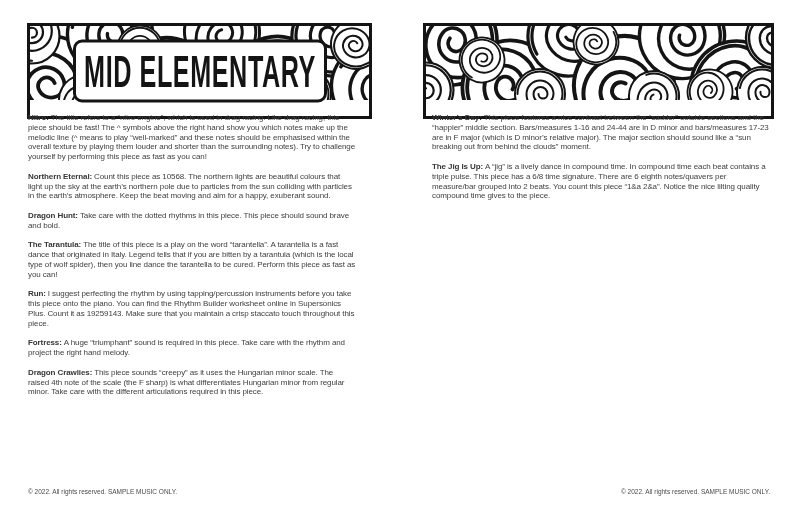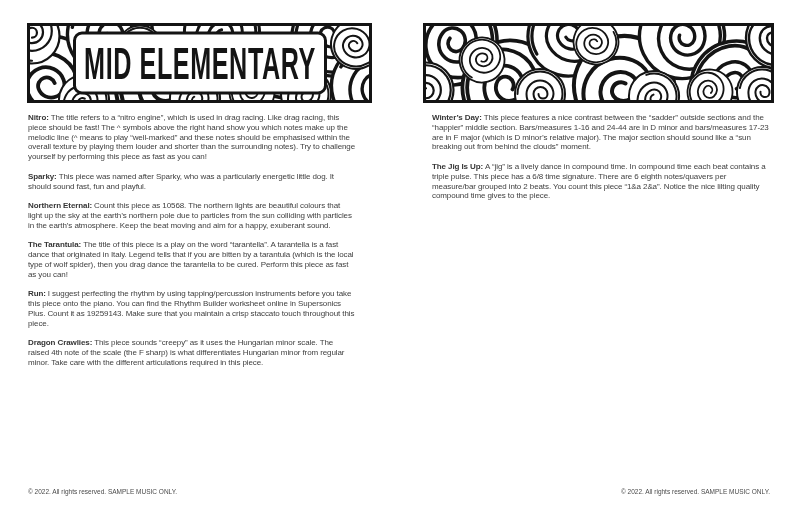--- a/index.html
+++ b/index.html
@@ -1,21 +1,21 @@
 <!DOCTYPE html>
 <html><head>
 <meta charset="utf-8">
 <style>
   html,body{margin:0;padding:0;}
   body{
     width:800px;height:518px;position:relative;background:#ffffff;
     font-family:"Liberation Sans", sans-serif;overflow:hidden;
   }
   .banner{
-    position:absolute;top:23px;height:80px;box-sizing:border-box;
+    position:absolute;top:23px;height:96px;box-sizing:border-box;
     border:3px solid #141414;background:#fff;overflow:hidden;
   }
   .banner-left{left:27px;width:345px;}
   .banner-right{left:423px;width:351px;}
   .banner svg{display:block;}
   .plaque{
     position:absolute;left:50%;top:50%;transform:translate(-50%,-50%);
     background:#ffffff;border:3px solid #141414;border-radius:9px;
     width:248px;height:57px;display:flex;align-items:center;justify-content:center;
   }
@@ -66,24 +66,25 @@
       <use href="#swirl" transform="translate(276 68) scale(0.5) rotate(90)"></use>
       <use href="#swirl" transform="translate(326 18) scale(0.5) rotate(150)"></use>
     </svg>
     <div class="plaque">
       <span class="plaque-text">MID ELEMENTARY</span>
     </div>
   </div>
 
   <div class="text-col text-col-left">
     <p class="para"><b>Nitro:</b><span>The title refers to a “nitro engine”, which is used in drag racing. Like drag racing, this piece should be fast! The ^ symbols above the right hand show you which notes make up the melodic line (^ means to play “well-marked” and these notes should be emphasised within the overall texture by playing them louder and shorter than the surrounding notes). Try to challenge yourself by performing this piece as fast as you can!</span></p>
-    <p class="para"><b>Sparky:</b><span>This piece was named after Sparky, who was a particularly energetic little dog. It should sound fast, fun and playful.</span></p>
     <p class="para"><b>Northern Eternal:</b><span>Count this piece as 10568. The northern lights are beautiful colours that light up the sky at the earth’s northern pole due to particles from the sun colliding with particles in the earth’s atmosphere. Keep the beat moving and aim for a happy, exuberant sound.</span></p>
-    <p class="para"><b>The Tarantula:</b><span>The title of this piece is a play on the word “tarantella”. A tarantella is a fast dance that originated in Italy. Legend tells that if you are bitten by a tarantula (which is the local type of wolf spider), then you drag dance the tarantella to be cured. Perform this piece as fast as you can!</span></p>
+    <p class="para"><b>Dragon Hunt:</b><span>Take care with the dotted rhythms in this piece. This piece should sound brave and bold.</span></p>
+    <p class="para"><b>The Tarantula:</b><span>The title of this piece is a play on the word “tarantella”. A tarantella is a fast dance that originated in Italy. Legend tells that if you are bitten by a tarantula (which is the local type of wolf spider), then you line dance the tarantella to be cured. Perform this piece as fast as you can!</span></p>
     <p class="para"><b>Run:</b><span>I suggest perfecting the rhythm by using tapping/percussion instruments before you take this piece onto the piano. You can find the Rhythm Builder worksheet online in Supersonics Plus. Count it as 19259143. Make sure that you maintain a crisp staccato touch throughout this piece.</span></p>
+    <p class="para"><b>Fortress:</b><span>A huge “triumphant” sound is required in this piece. Take care with the rhythm and project the right hand melody.</span></p>
     <p class="para"><b>Dragon Crawlies:</b><span>This piece sounds “creepy” as it uses the Hungarian minor scale. The raised 4th note of the scale (the F sharp) is what differentiates Hungarian minor from regular minor. Take care with the different articulations required in this piece.</span></p>
   </div>
 
   <div class="footer footer-left">© 2022. All rights reserved. SAMPLE MUSIC ONLY.</div>
 </div>
 
 <div>
 
   <div class="banner banner-right">
     <svg width="345" height="74" viewBox="0 0 345 74" aria-hidden="true">

